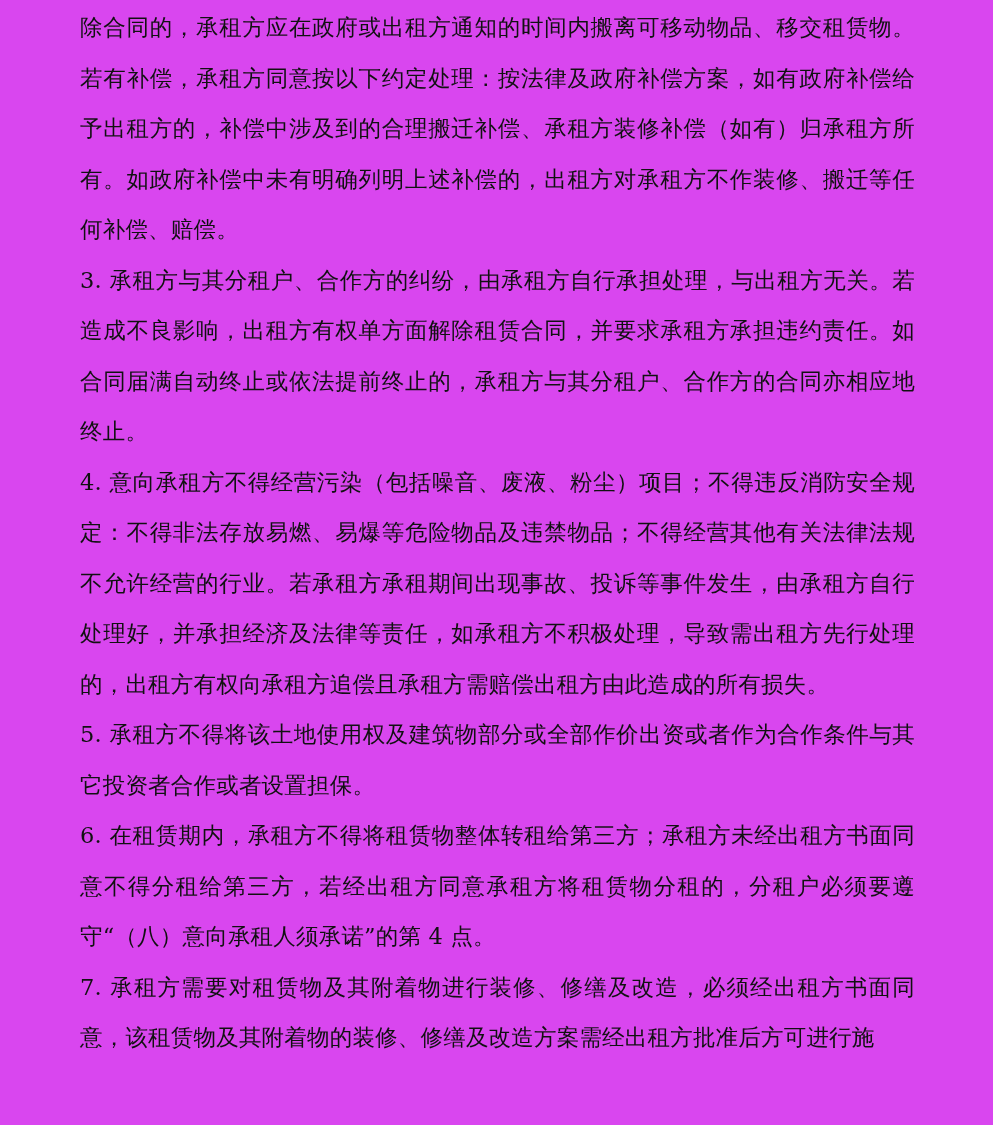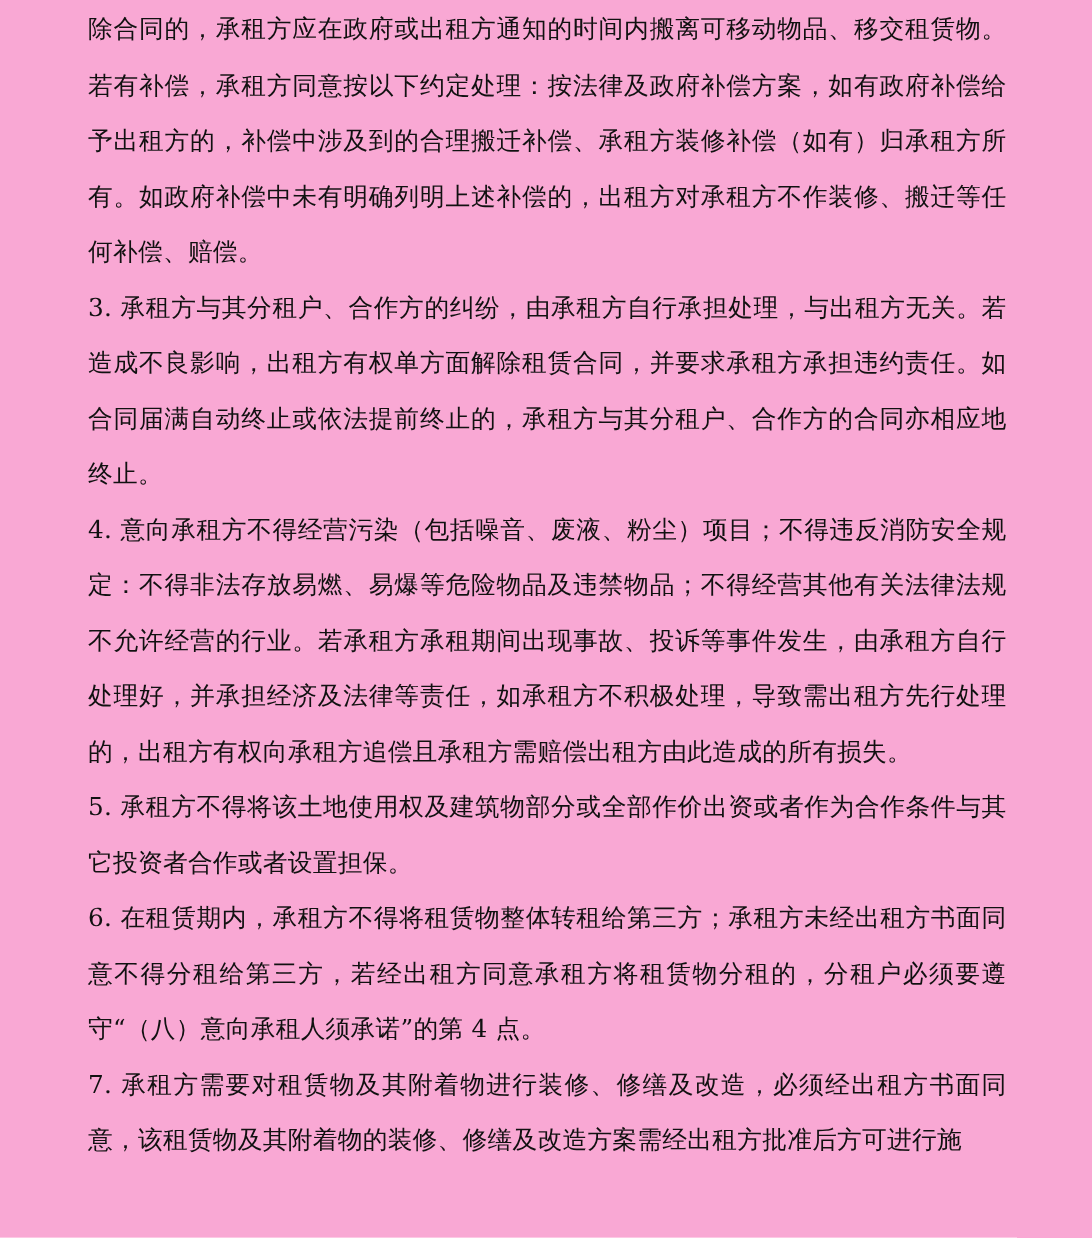--- a/index.html
+++ b/index.html
@@ -12,21 +12,21 @@
     height: 1125px;
     overflow: hidden;
     font-family: "DejaVu Serif", "Liberation Serif", serif;
     color: #000000;
   }
   .page {
     box-sizing: border-box;
     width: 993px;
     height: 1125px;
     padding: 0 78px 0 80px;
-    background: #f9a8d4;
+    background: #d946ef;
   }
   .doc-body {
     padding-top: 2px;
   }
   p.para {
     margin: 0;
     font-size: 22.5px;
     line-height: 50.5px;
     text-align: justify;
     text-justify: inter-ideograph;

